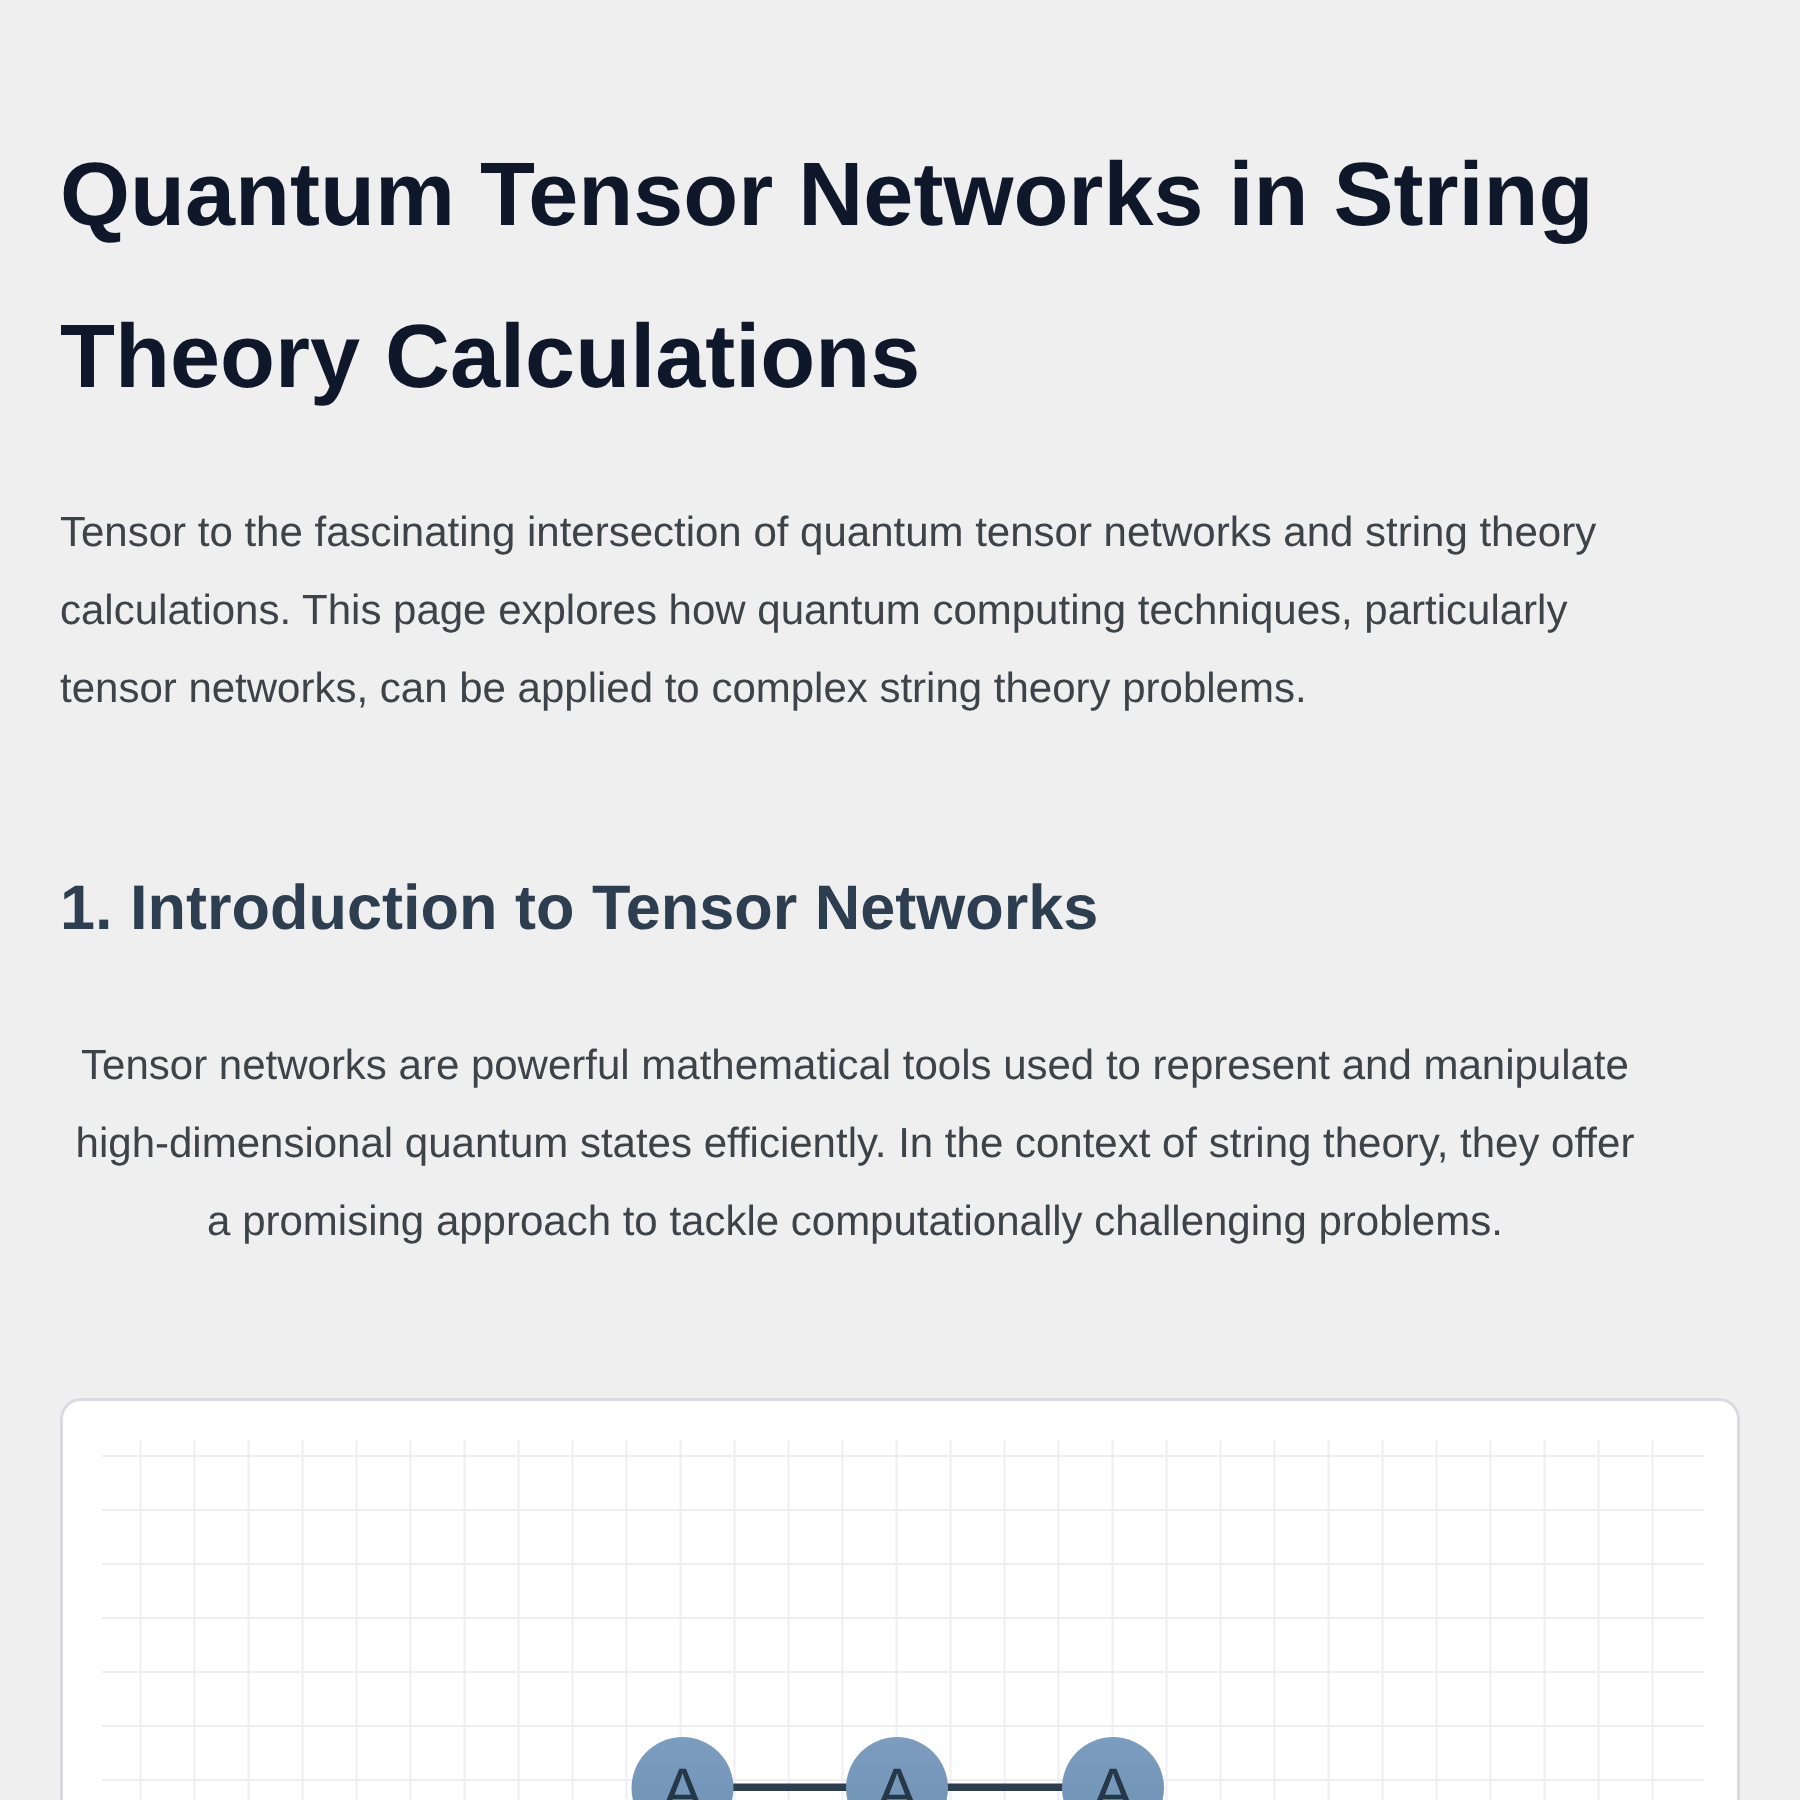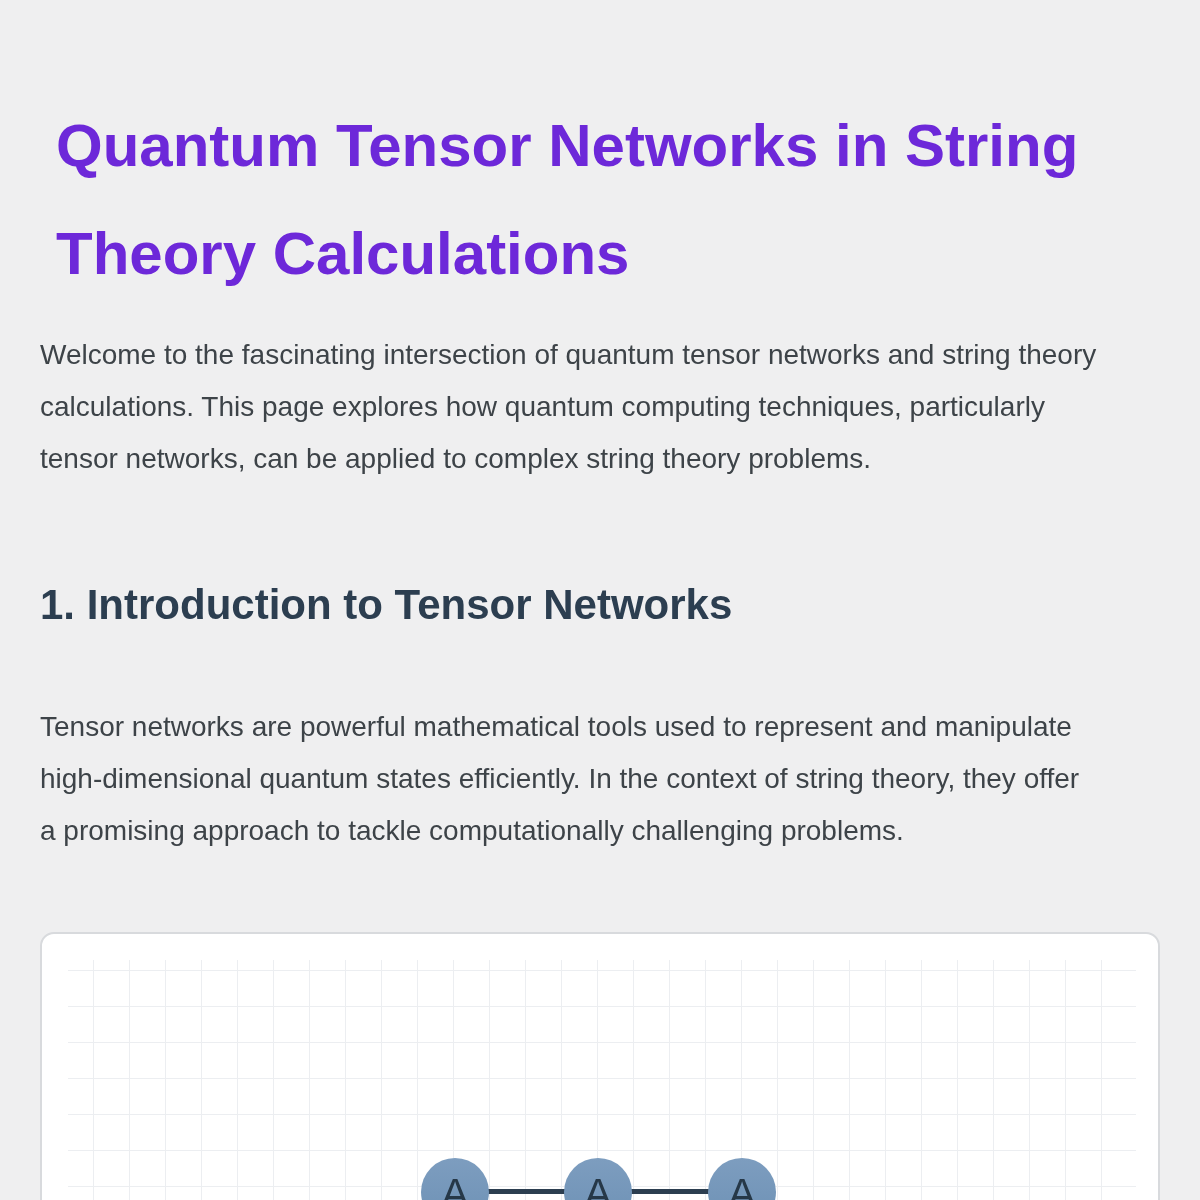--- a/index.html
+++ b/index.html
@@ -16,30 +16,30 @@
     width: 1200px;
     height: 1200px;
   }
   .content {
     position: absolute;
     left: 40px;
     top: 0;
     width: 1120px;
   }
   h1.page-title {
-    margin: 16px;
+    margin: 0;
     position: absolute;
     top: 76px;
     left: 0;
     width: 1120px;
     font-size: 60px;
     line-height: 108px;
     font-weight: 700;
     letter-spacing: 0px;
-    color: #6d28d9;
+    color: #0f172a;
   }
   p.body-text {
     margin: 0;
     position: absolute;
     left: 0;
     max-width: 1060px;
     font-size: 28px;
     line-height: 52px;
     font-weight: 400;
     color: #3d4348;
@@ -49,21 +49,21 @@
     margin: 0;
     position: absolute;
     top: 580px;
     left: 0;
     width: 1120px;
     font-size: 42px;
     line-height: 50px;
     font-weight: 700;
     color: #2c3e50;
   }
-  #section-para { top: 701px; }
+  #section-para { top: 684px; text-align: center; }
   .diagram-card {
     position: absolute;
     top: 932px;
     left: 0;
     width: 1116px;
     height: 520px;
     background: #ffffff;
     border: 2px solid #d8dadd;
     border-radius: 14px;
     box-sizing: content-box;
@@ -114,21 +114,21 @@
   #node-2 { left: 640px; }
 </style>
 </head>
 <body>
 
 <div class="page">
   <div class="content">
 
     <h1 class="page-title">Quantum Tensor Networks in String Theory Calculations</h1>
 
-    <p class="body-text" id="intro-para">Welcome to the fascinating intersection of quantum tensor networks and string theory calculations. This page explores how quantum computing techniques, particularly tensor networks, can be applied to complex string theory problems.</p>
+    <p class="body-text" id="intro-para">Tensor to the fascinating intersection of quantum tensor networks and string theory calculations. This page explores how quantum computing techniques, particularly tensor networks, can be applied to complex string theory problems.</p>
 
     <h2 class="section-heading">1. Introduction to Tensor Networks</h2>
 
     <p class="body-text" id="section-para">Tensor networks are powerful mathematical tools used to represent and manipulate high-dimensional quantum states efficiently. In the context of string theory, they offer a promising approach to tackle computationally challenging problems.</p>
 
     <div class="diagram-card">
       <div class="diagram-grid">
 
         <div class="bond-line"></div>
 

